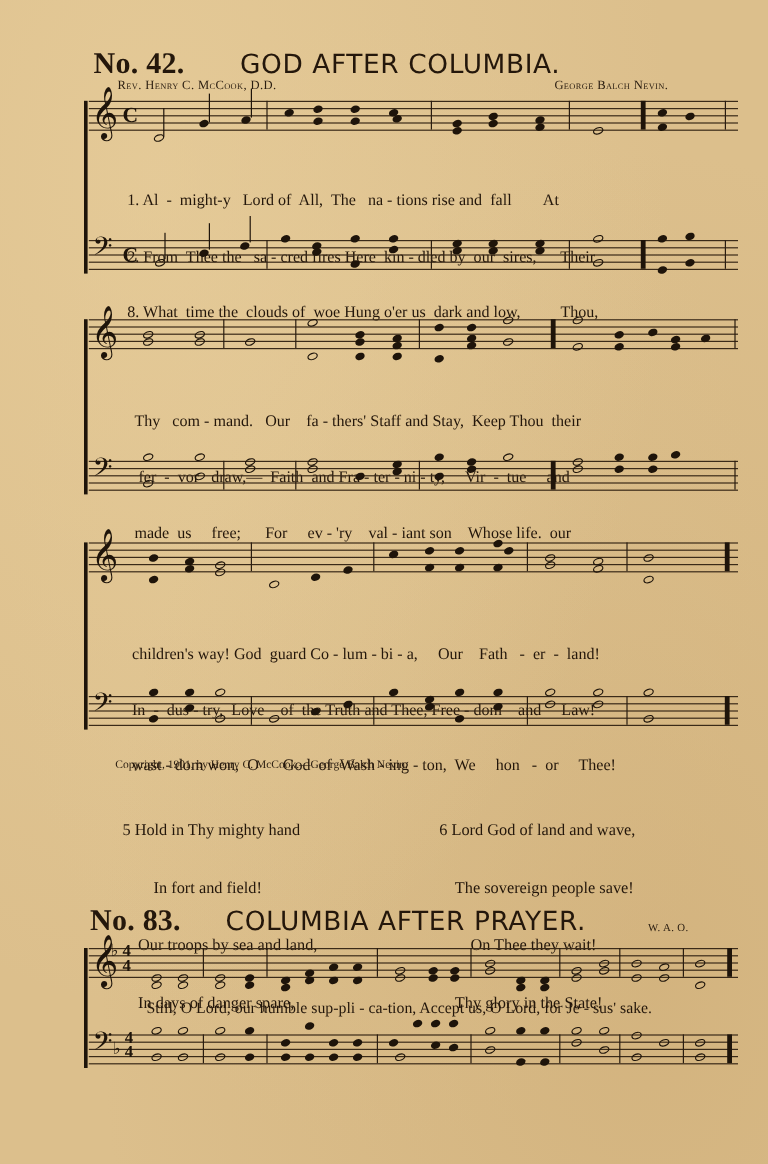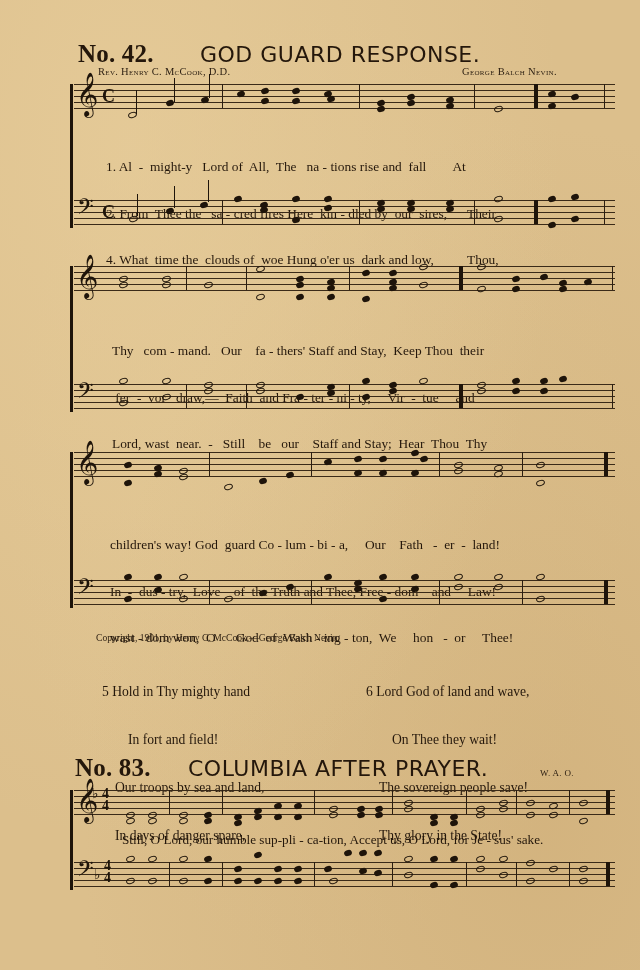--- a/index.html
+++ b/index.html
@@ -30,21 +30,21 @@
   .note.open { background:transparent; border:1.5px solid #1e140a; width:7px; height:4px; }
   .stem { position:absolute; width:1px; background:#1e140a; }
   .lyrics { position:absolute; left:110px; font-family:"Liberation Serif",serif; font-size:13.4px; line-height:15.5px; color:#24170b; white-space:pre; }
   .verse-block { position:absolute; font-family:"Liberation Serif",serif; font-size:13.6px; line-height:16px; color:#24170b; white-space:pre; }
   .copyright { position:absolute; left:96px; top:632px; font-family:"Liberation Serif",serif; font-size:9.6px; color:#2a1d10; }
 </style>
 </head>
 <body>
 
 <div class="abs hymn-no" style="left:78px; top:40px;">No. 42.</div>
-<div class="abs hymn-title" style="left:200px; top:42px;">GOD GUARD RESPONSE.</div>
+<div class="abs hymn-title" style="left:200px; top:42px;">GOD AFTER COLUMBIA.</div>
 <div class="abs credit" style="left:98px; top:66px;text-align:right;">Rev. Henry C. McCook, D.D.</div>
 <div class="abs credit" style="left:462px; top:66px;">George Balch Nevin.</div>
 
 <div class="system" style="top:84px; height:144px;">
   <div class="brace" style="left:0; top:0; height:144px;"></div>
 
   <div class="staff" style="top:0; left:4px;">
     <div class="line" style="top:0"></div>
       <div class="line" style="top:6px"></div>
       <div class="line" style="top:12px"></div>
@@ -78,21 +78,21 @@
     <div class="bar thick" style="left:460px;"></div>
     <div class="note" style="left:474px; top:7px;"></div>
       <div class="note" style="left:497px; top:10px;"></div>
     <div class="note" style="left:474px; top:19px;"></div>
     <div class="bar" style="left:530px;"></div>
   </div>
 
   <div class="lyrics" style="top:44px; left:36px;">
     <div>1. Al  -  might-y   Lord of  All,  The   na - tions rise and  fall        At</div>
     <div>2. From  Thee the   sa - cred fires Here  kin - dled by  our  sires,      Their</div>
-    <div>4. What  time the  clouds of  woe Hung o'er us  dark and low,          Thou,</div>
+    <div>8. What  time the  clouds of  woe Hung o'er us  dark and low,          Thou,</div>
   </div>
 
   <div class="staff" style="top:116px; left:4px;">
     <div class="line" style="top:0"></div>
       <div class="line" style="top:6px"></div>
       <div class="line" style="top:12px"></div>
       <div class="line" style="top:18px"></div>
       <div class="line" style="top:24px"></div>
     <span class="clef" style="left:3px; top:-6px; font-size:26px;">𝄢</span>
     <span class="timesig" style="left:28px; top:2px; font-size:18px;">C</span>
@@ -168,21 +168,21 @@
       <div class="note" style="left:438px; top:20px;"></div>
     <div class="note" style="left:466px; top:8px;"></div>
     <div class="note" style="left:485px; top:14px;"></div>
       <div class="note" style="left:485px; top:20px;"></div>
     <div class="note" style="left:510px; top:13px;"></div>
     <div class="bar" style="left:538px;"></div>
   </div>
   <div class="lyrics" style="top:46px; left:42px;">
     <div>Thy   com - mand.   Our    fa - thers' Staff and Stay,  Keep Thou  their</div>
     <div> fer  -  vor   draw,—  Faith  and Fra - ter - ni - ty,     Vir  -  tue     and</div>
-    <div>Lord, wast  near.  -   Still    be   our    Staff and Stay;  Hear  Thou  Thy</div>
+    <div>made  us     free;      For     ev - 'ry    val - iant son    Whose life.  our</div>
   </div>
   <div class="staff" style="top:118px; left:4px;">
     <div class="line" style="top:0"></div>
       <div class="line" style="top:6px"></div>
       <div class="line" style="top:12px"></div>
       <div class="line" style="top:18px"></div>
       <div class="line" style="top:24px"></div>
     <span class="clef" style="left:3px; top:-6px; font-size:26px;">𝄢</span>
     <div class="note open" style="left:45px; top:-6px;"></div>
       <div class="note open" style="left:45px; top:16px;"></div>
@@ -299,22 +299,22 @@
 
 <div class="verse-block" style="left:102px; top:652px;">
   <div><span>5</span> <span>Hold in Thy mighty hand</span></div>
   <div style="padding-left:26px;">In fort and field!</div>
   <div style="padding-left:13px;">Our troops by sea and land,</div>
   <div style="padding-left:13px;">In days of danger spare,</div>
   
 </div>
 <div class="verse-block" style="left:366px; top:652px;">
   <div><span>6</span> <span>Lord God of land and wave,</span></div>
+  <div style="padding-left:13px;">The sovereign people save!</div>
   <div style="padding-left:26px;">On Thee they wait!</div>
-  <div style="padding-left:13px;">The sovereign people save!</div>
   <div style="padding-left:13px;">Thy glory in the State!</div>
   
 </div>
 
 <div class="abs hymn-no" style="left:75px; top:754px;">No. 83.</div>
 <div class="abs hymn-title" style="left:188px; top:756px;">COLUMBIA AFTER PRAYER.</div>
 <div class="abs credit" style="left:540px; top:768px; font-size:9px;">W. A. O.</div>
 
 <div class="system" style="top:790px; height:100px;">
   <div class="brace" style="left:0; top:0; height:100px;"></div>

